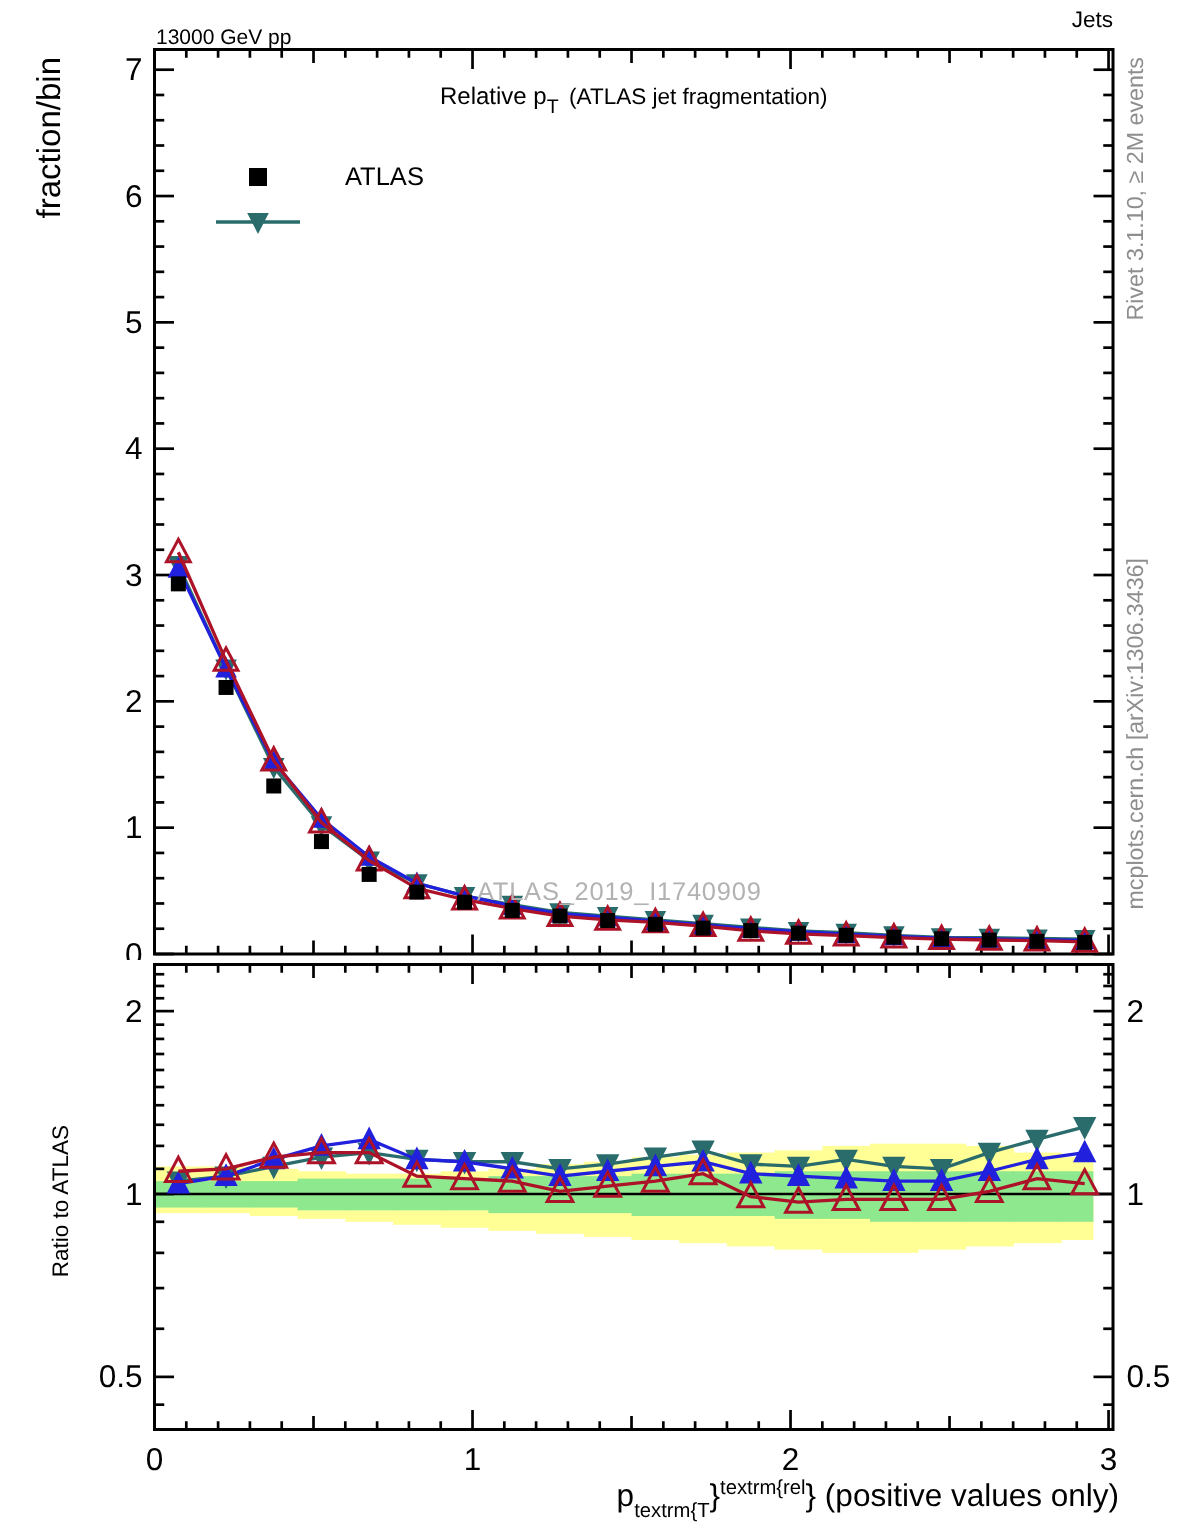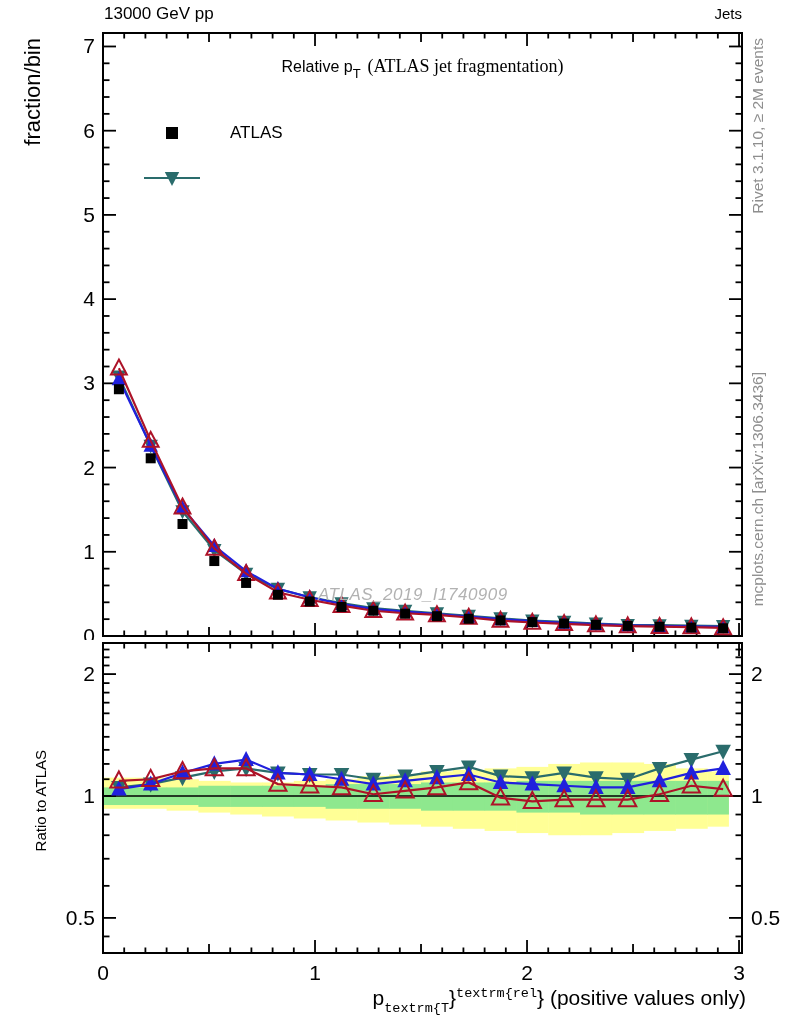--- a/index.html
+++ b/index.html
@@ -1,36 +1,36 @@
 <!DOCTYPE html>
 <html><head>
 <meta charset="utf-8">
 <style>
   html,body{margin:0;padding:0;background:#fff;}
   .page{position:relative;width:786px;height:1024px;background:#fff;overflow:hidden;
         font-family:"Liberation Sans",sans-serif;color:#000;}
   #plot{position:absolute;left:0;top:0;}
-  .hdr-left{position:absolute;left:104px;top:4px;font-size:17px;}
+  .hdr-left{position:absolute;left:104px;top:16px;font-size:14px;}
   .hdr-right{position:absolute;right:44px;top:5px;font-size:15px;}
   .title-row{position:absolute;left:103px;top:56px;width:639px;text-align:center;white-space:nowrap;}
   .title-main{font-size:16px;}
   .title-sub{font-size:13px;position:relative;top:6px;}
-  .title-paren{font-size:18px;margin-left:7px;font-family:Liberation Serif, serif;}
+  .title-paren{font-size:15px;margin-left:7px;}
   .legend{position:absolute;left:144px;top:103px;}
-  .lrow{display:flex;align-items:center;height:30px;margin-top:15px;}
+  .lrow{display:flex;align-items:center;height:30px;}
   .lmark{width:56px;height:20px;flex:0 0 56px;}
   .llab{margin-left:30px;font-size:17px;white-space:nowrap;}
   .vert{position:absolute;writing-mode:vertical-rl;transform:rotate(180deg);white-space:nowrap;}
   .ylab-main{left:20px;top:38px;font-size:22px;}
   .ylab-ratio{left:32px;top:750px;font-size:15px;}
   .credit-top{left:749px;top:38px;font-size:15.5px;color:#8e8e8e;}
   .credit-bot{left:749px;top:372px;font-size:15.5px;color:#8e8e8e;}
-  .watermark{position:absolute;left:318px;top:585px;font-size:17px;color:#b2b2b2;letter-spacing:.5px;font-style:italic;}
+  .watermark{position:absolute;left:318px;top:585px;font-size:17px;color:#b2b2b2;letter-spacing:.5px;}
   .xlabel{position:absolute;right:40px;top:986px;white-space:nowrap;font-size:21px;}
-  .xl-script{font-size:13.5px;font-family:Liberation Mono, monospace;}
+  .xl-script{font-size:13.5px;}
   .xl-sub{position:relative;top:7px;}
   .xl-sup{position:relative;top:-8px;}
 </style>
 </head>
 <body>
 
 <div class="page">
   <svg id="plot" width="786" height="1024">
       <g>
         <rect x="103" y="777.6441935914037" width="32.301592568015934" height="31.12021224425257" fill="#ffff96"></rect>

